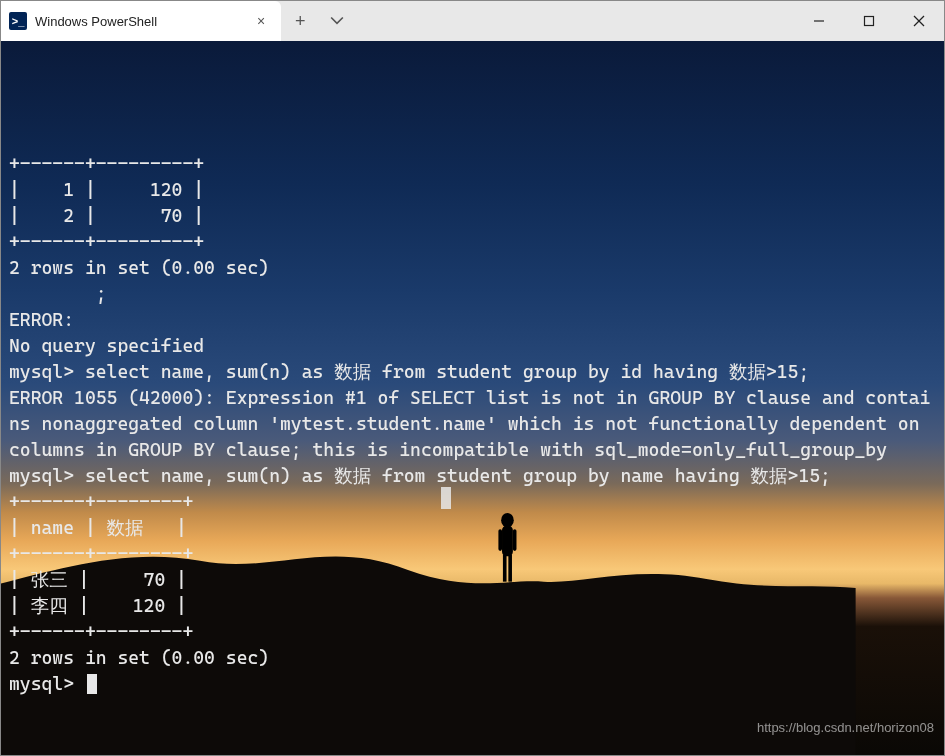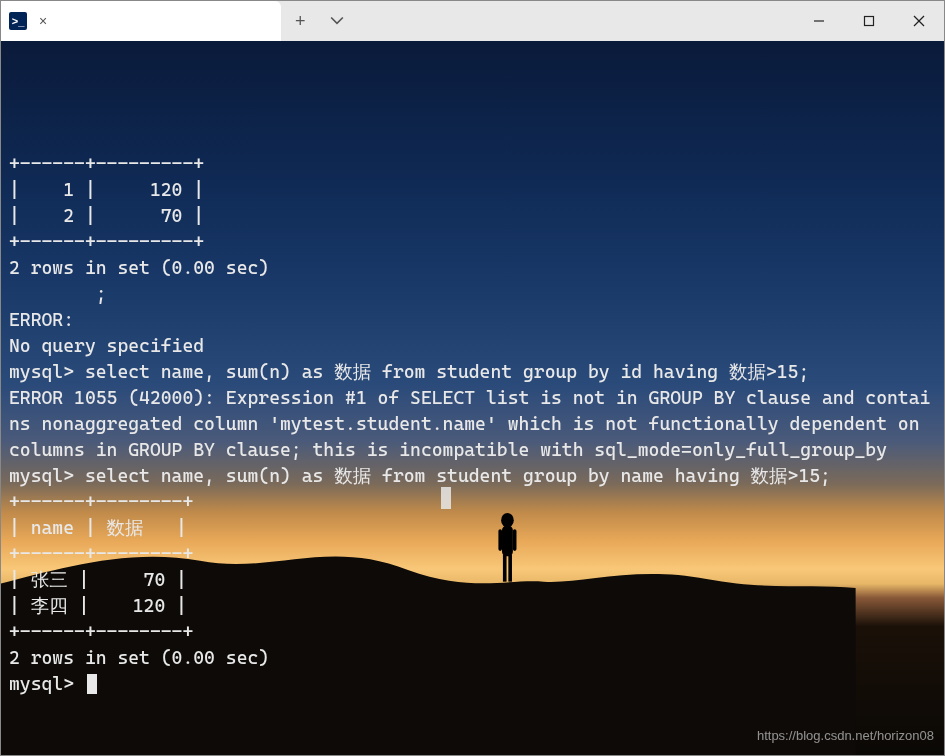--- a/index.html
+++ b/index.html
@@ -143,34 +143,35 @@
     left: 440px;
     top: 446px;
     width: 10px;
     height: 22px;
     background: rgba(232,232,232,0.85);
     z-index: 3;
   }
   .watermark {
     position: absolute;
     right: 10px;
-    bottom: 6px;
+    bottom: 14px;
     font-size: 13px;
     color: rgba(255,255,255,0.55);
     font-family: Arial, sans-serif;
     z-index: 5;
   }
 </style>
 </head>
 <body>
 
 <div class="window">
   <div class="titlebar">
     <div class="tab">
       <span class="tab-icon">&gt;_</span>
+      <span class="tab-title">Windows PowerShell</span>
       <span class="tab-close">×</span>
     </div>
     <div class="newtab">+</div>
     <div class="dropdown">
       <svg viewBox="0 0 12 12">
           <path d="M1 3 L6 8 L11 3" fill="none" stroke="#555" stroke-width="1.4"></path>
         </svg>
     </div>
     <div class="win-controls">
       <div class="win-btn">

